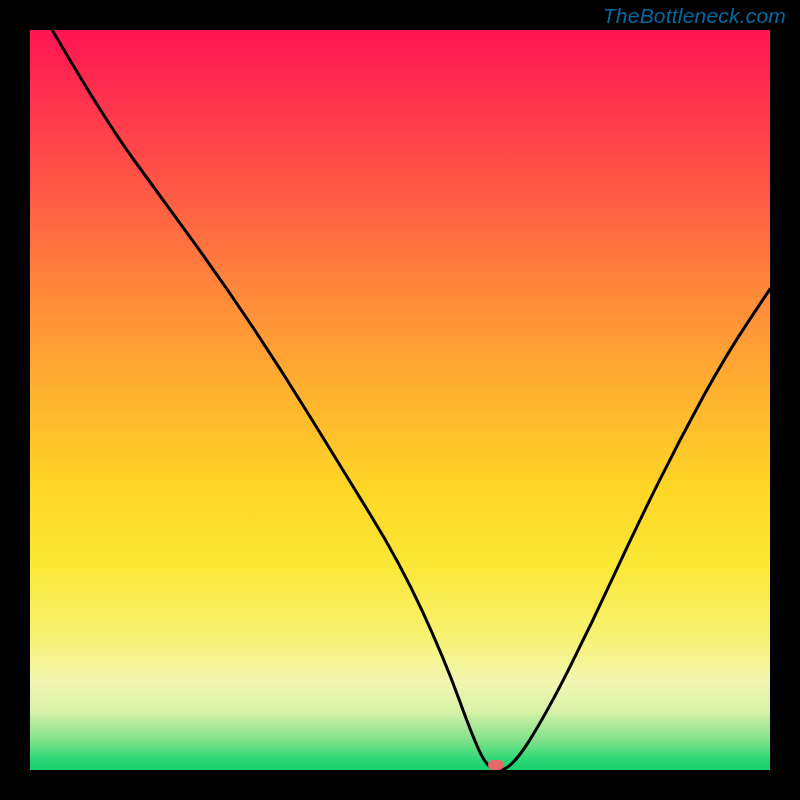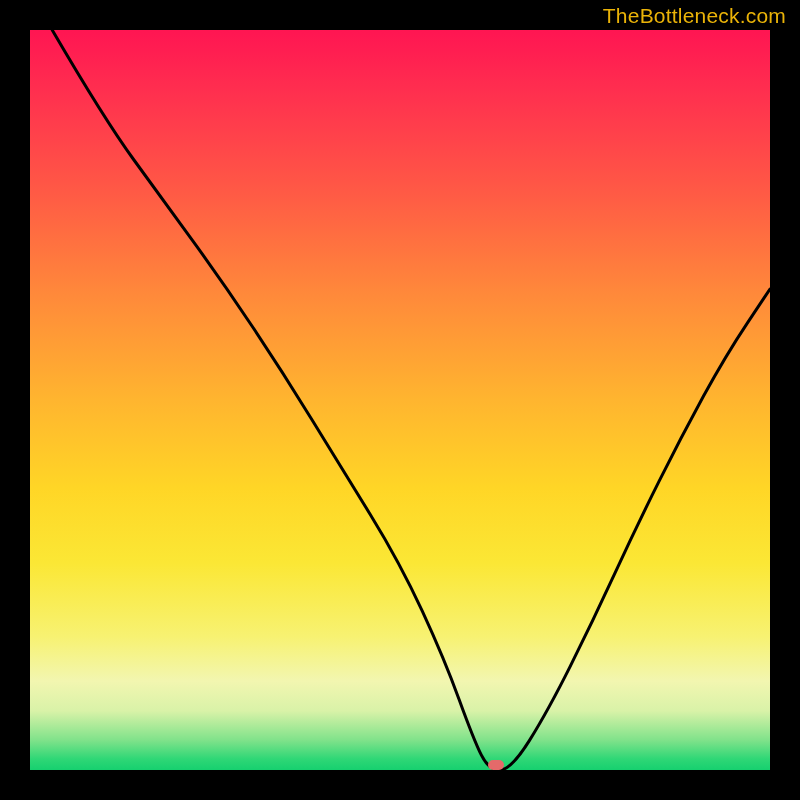--- a/index.html
+++ b/index.html
@@ -14,25 +14,26 @@
   .frame {
     position: relative;
     width: 800px;
     height: 800px;
     background: #000;
   }
   .watermark {
     position: absolute;
     top: 4px;
     right: 14px;
-    color: #eab308;
+    color: #0369a1;
     font-size: 21px;
     font-weight: 500;
     letter-spacing: 0.2px;
     z-index: 10;
+    font-style: italic;
   }
   .plot-area {
     position: absolute;
     left: 30px;
     top: 30px;
     width: 740px;
     height: 740px;
     overflow: hidden;
   }
   .gradient {

